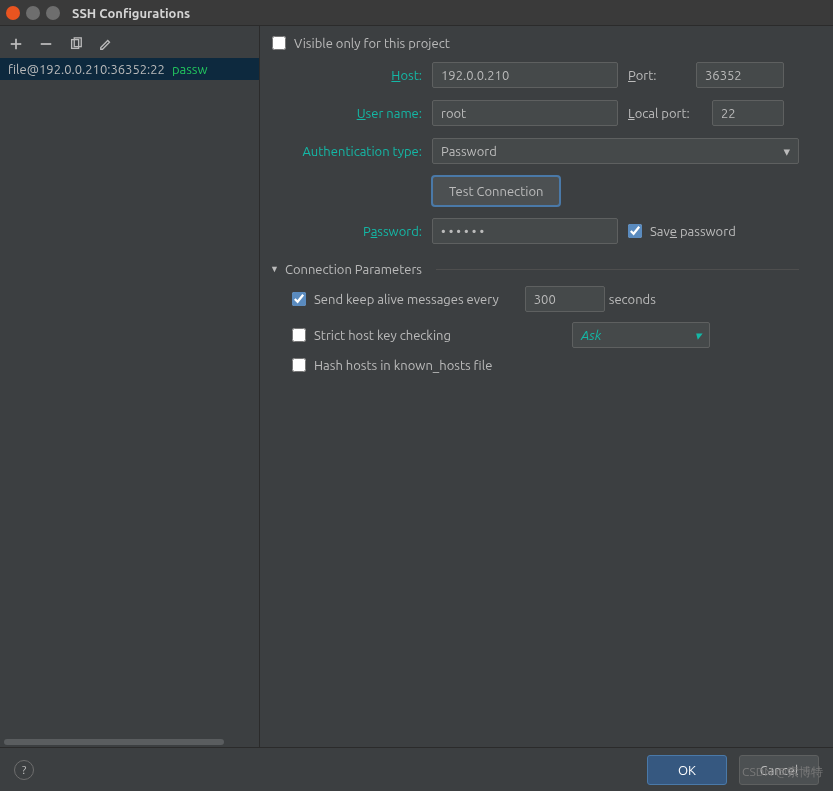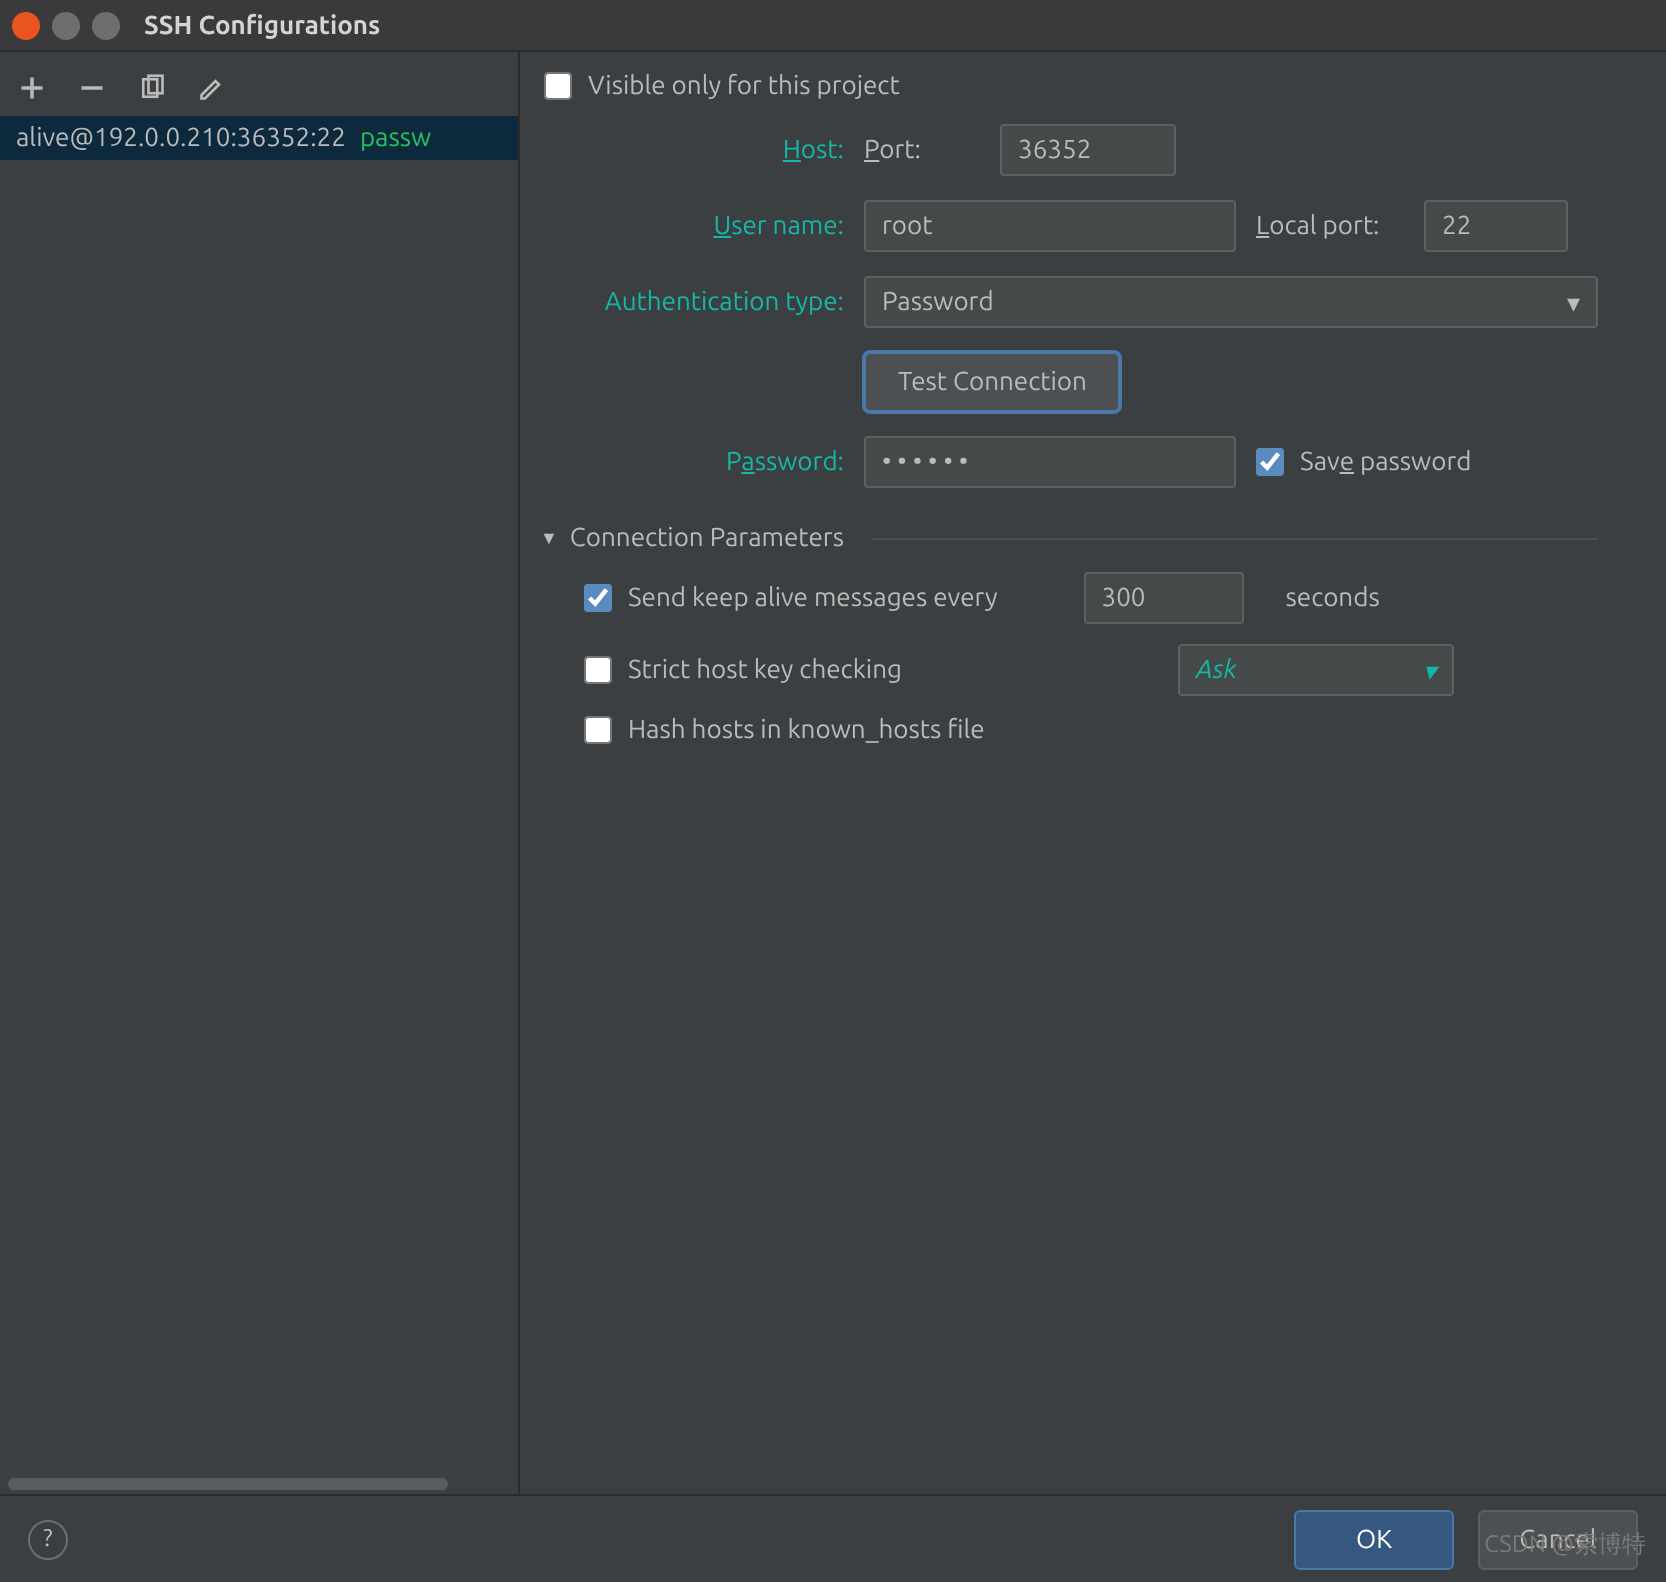--- a/index.html
+++ b/index.html
@@ -55,21 +55,21 @@
 
 
 .section { display:flex; align-items:center; gap:6px; color:#bbbbbb; margin:18px 0 10px -2px; }
 .section .tri { font-size:9px; color:#bbbbbb; }
 .section-line { flex:1; height:1px; background:#4e4e4e; margin-left:8px; }
 
 .indent { margin-left: 20px; }
 
 .form-col { display:flex; flex-direction:column; gap:10px; }
 
-.row2 { display:flex; align-items:center; gap:21px; }
+.row2 { display:flex; align-items:center; gap:4px; }
 
 
 .footer { height:44px; border-top:1px solid #2b2b2b; display:flex; align-items:center; padding:0 14px; position:relative; }
 .help { width:20px; height:20px; border:1px solid #6e6e6e; border-radius:50%; display:flex; align-items:center; justify-content:center; color:#bbbbbb; cursor:pointer; font-size:12px; }
 .footer-right { margin-left:auto; display:flex; gap:12px; align-items:center; }
 .watermark { position:absolute; right:10px; bottom:10px; color:#7a7a7a; font-size:12px; pointer-events:none; }
 
 .pw-dots { letter-spacing:3px; }
 </style>
 </head>
@@ -104,40 +104,41 @@
           </svg>
       </span>
       <span class="tool-icon">
         <svg viewBox="0 0 16 16">
             <path d="M2 12 L10 4 L12 6 L4 14 L2 14 Z" fill="none" stroke="#bbbbbb" stroke-width="1.5"></path>
           </svg>
       </span>
     </div>
     <div class="list">
       <div class="list-item selected">
-        <span>alive@192.0.0.210:36352:22</span>
+        <span>file@192.0.0.210:36352:22</span>
         <span class="dim">passw</span>
       </div>
     </div>
     <div class="left-scroll">
       <div class="left-scroll-thumb"></div>
     </div>
   </div>
 
   <div class="right">
 
     <div class="form-row">
       <label class="check">
         <input type="checkbox" style="">
         <span>Visible only for this project</span>
       </label>
     </div>
 
     <div class="form-row">
       <span class="label"><span class="mn">H</span>ost:</span>
+      <input type="text" class="mid" value="192.0.0.210" style="">
       <span style="width:58px"><span class="mn">P</span>ort:</span>
       <input type="text" class="small" value="36352" style="">
     </div>
 
     <div class="form-row">
       <span class="label"><span class="mn">U</span>ser name:</span>
       <input type="text" class="mid" value="root" style="">
       <span style="width:74px"><span class="mn">L</span>ocal port:</span>
       <input type="text" style="width: 72px;" value="22">
     </div>

